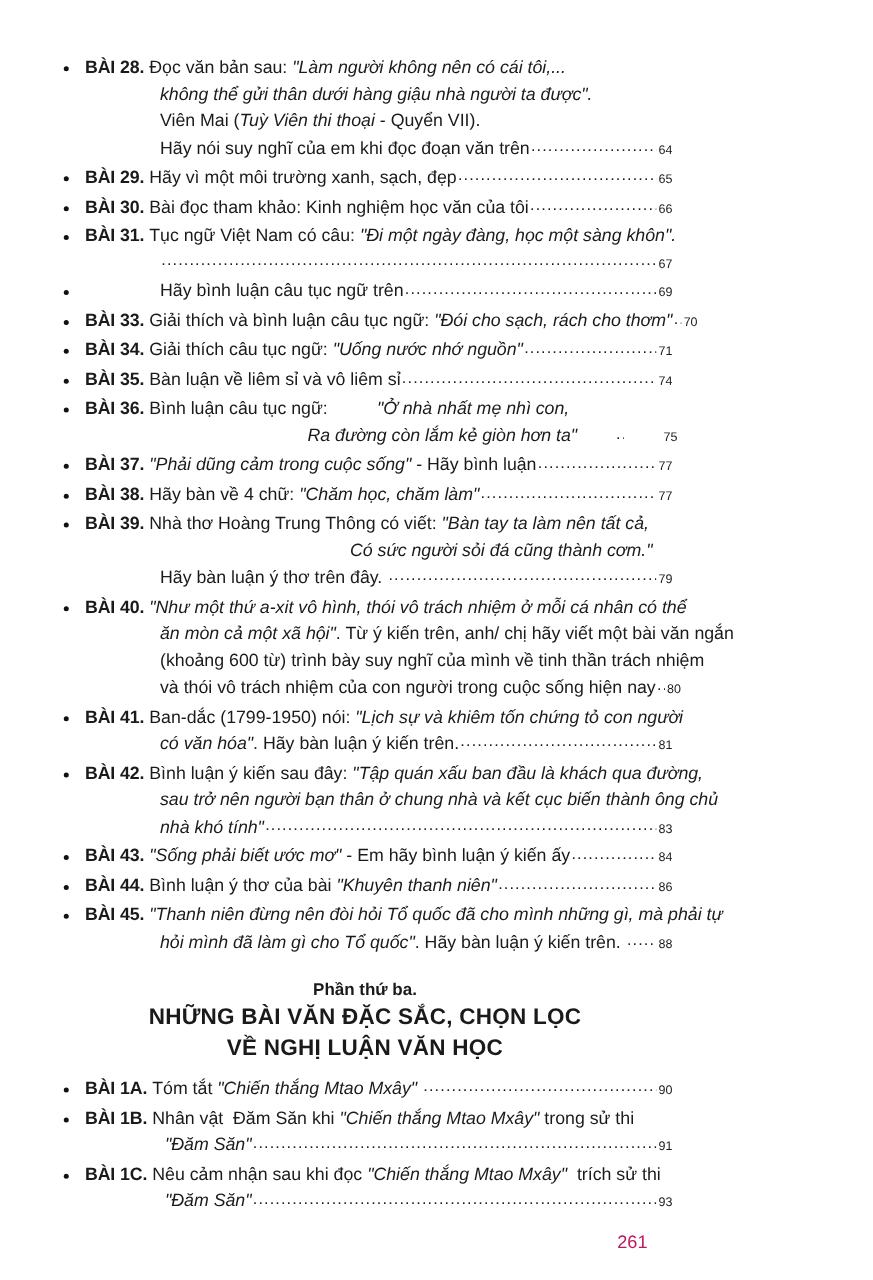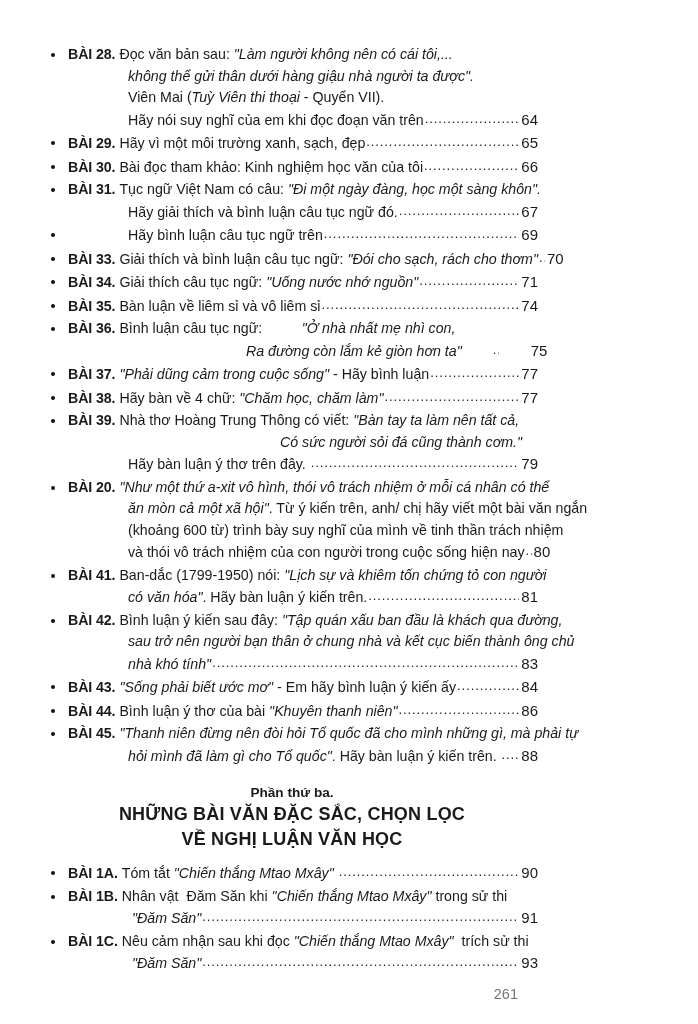--- a/index.html
+++ b/index.html
@@ -84,21 +84,21 @@
     display: block;
     font-size: 13px;
     letter-spacing: 0.9px;
     color: #1a1a1a;
     line-height: 10px;
     white-space: nowrap;
   }
 
   .pageno {
     flex: 0 0 auto;
-    font-size: 15px;
+    font-size: 10px;
     padding-left: 1px;
   }
 
   .part-header {
     text-align: center;
     margin: 16px 0 10px 0;
   }
   .part-kicker {
     font-size: 13.6px;
     font-weight: bold;
@@ -109,21 +109,21 @@
     font-weight: bold;
     line-height: 25px;
     letter-spacing: 0.2px;
   }
 
   .folio {
     position: absolute;
     right: 46px;
     bottom: 22px;
     font-size: 14.5px;
-    color: #737373;
+    color: #be185d;
   }
 </style>
 </head>
 <body>
 
 <div id="page">
 
   <ul class="toc-list" id="list-1">
       <li class="entry">
         <span class="bullet-icon"></span>
@@ -161,21 +161,20 @@
           <span class="pageno">66</span>
         </div>
       </li>
       <li class="entry">
         <span class="bullet-icon"></span>
         <div class="line">
           <span class="bai-label">BÀI 31.</span>
           <span><span class="txt">Tục ngữ Việt Nam có câu: </span><span class="ital">"Đi một ngày đàng, học một sàng khôn".</span></span>
         </div>
         <div class="line indent-1">
-          <span><span class="txt">Hãy giải thích và bình luận câu tục ngữ đó.</span></span>
           <span class="leader"></span>
           <span class="pageno">67</span>
         </div>
       </li>
       <li class="entry">
         <span class="bullet-icon"></span>
         <div class="line indent-1">
           <span><span class="txt">Hãy bình luận câu tục ngữ trên</span></span>
           <span class="leader"></span>
           <span class="pageno">69</span>
@@ -249,21 +248,21 @@
         </div>
         <div class="line indent-1">
           <span><span class="txt">Hãy bàn luận ý thơ trên đây. </span></span>
           <span class="leader"></span>
           <span class="pageno">79</span>
         </div>
       </li>
       <li class="entry">
         <span class="bullet-icon"></span>
         <div class="line">
-          <span class="bai-label">BÀI 20.</span>
+          <span class="bai-label">BÀI 40.</span>
           <span><span class="ital">"Như một thứ a-xit vô hình, thói vô trách nhiệm ở mỗi cá nhân có thể</span></span>
         </div>
         <div class="line indent-1">
           <span><span class="ital">ăn mòn cả một xã hội"</span><span class="txt">. Từ ý kiến trên, anh/ chị hãy viết một bài văn ngắn</span></span>
         </div>
         <div class="line indent-1">
           <span><span class="txt">(khoảng 600 từ) trình bày suy nghĩ của mình về tinh thần trách nhiệm</span></span>
         </div>
         <div class="line indent-1">
           <span><span class="txt">và thói vô trách nhiệm của con người trong cuộc sống hiện nay</span></span>

